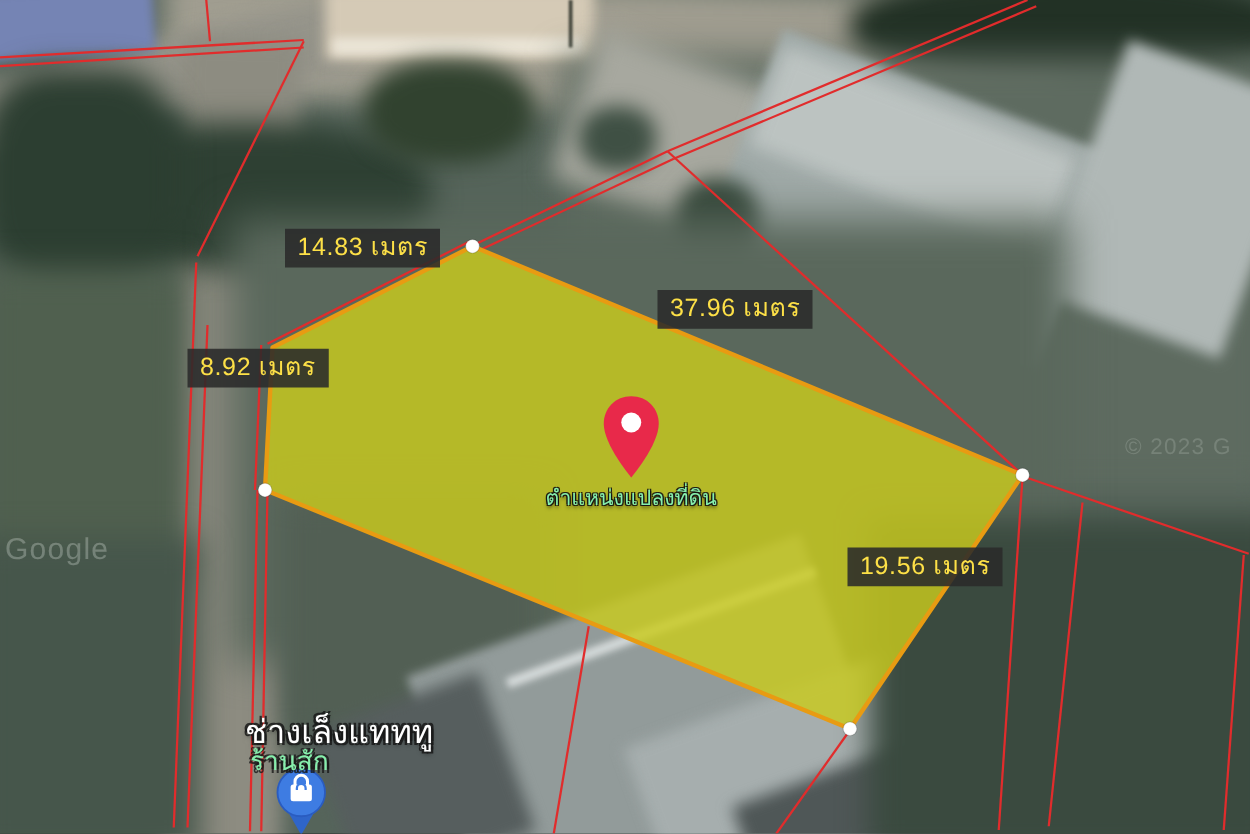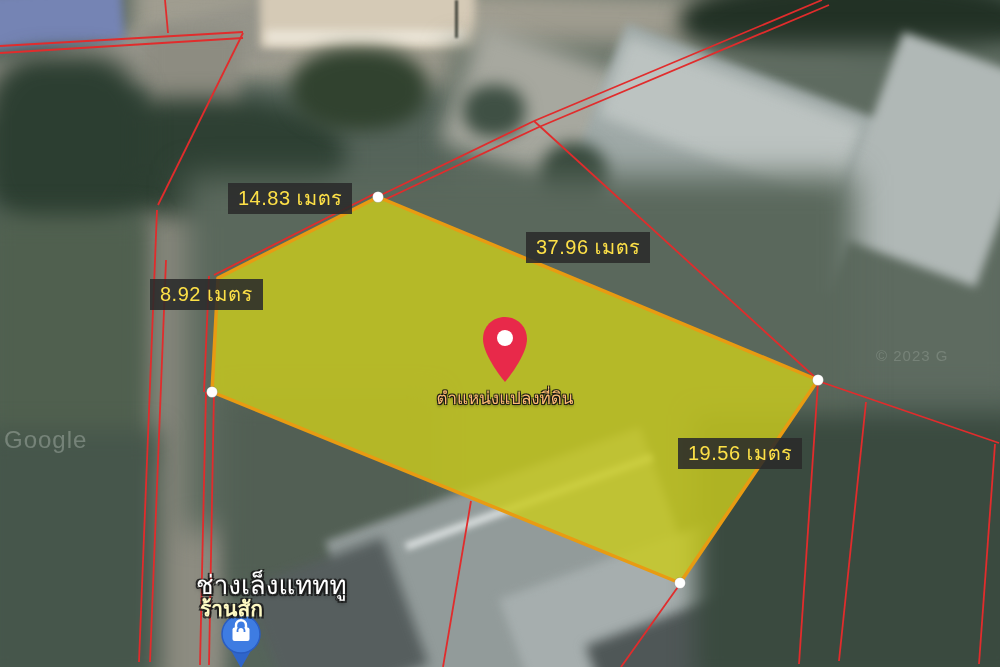--- a/index.html
+++ b/index.html
@@ -9,34 +9,34 @@
   
   .blob{position:absolute;}
   
   #overlay{position:absolute;left:0;top:0;z-index:5;}
   
   .mlabel{position:absolute;z-index:7;background:rgba(42,42,42,0.88);color:#fde047;
           font-size:20px;line-height:1.25;padding:3px 10px;white-space:nowrap;
           letter-spacing:0.5px;}
   
   .pin{position:absolute;z-index:6;}
-  .caption{position:absolute;z-index:6;color:#fdba74;font-size:17px;text-align:center;
+  .caption{position:absolute;z-index:6;color:#86efac;font-size:17px;text-align:center;
            text-shadow:-1px -1px 0 rgba(20,20,20,.9),1px -1px 0 rgba(20,20,20,.9),
                        -1px 1px 0 rgba(20,20,20,.9),1px 1px 0 rgba(20,20,20,.9),
                         0 2px 3px rgba(0,0,0,.55);}
   
   .place1{position:absolute;z-index:7;color:#fff;font-size:26px;font-weight:normal;white-space:nowrap;
           text-shadow:-2px -1px 0 rgba(25,25,25,.85),2px -1px 0 rgba(25,25,25,.85),
                       -2px 2px 0 rgba(25,25,25,.85),2px 2px 0 rgba(25,25,25,.85),
                        0 2px 4px rgba(0,0,0,.6);}
-  .place2{position:absolute;z-index:7;color:#fef9c3;font-size:21px;font-weight:bold;white-space:nowrap;
+  .place2{position:absolute;z-index:7;color:#86efac;font-size:21px;font-weight:normal;white-space:nowrap;
           text-shadow:-2px -1px 0 rgba(25,25,25,.8),2px -1px 0 rgba(25,25,25,.8),
                       -2px 2px 0 rgba(25,25,25,.8),2px 2px 0 rgba(25,25,25,.8);}
   .attr1{position:absolute;z-index:2;color:rgba(225,232,225,0.30);font-size:24px;letter-spacing:1px;}
-  .attr2{position:absolute;z-index:2;color:rgba(205,215,205,0.22);font-size:15px;letter-spacing:1px;}
+  .attr2{position:absolute;z-index:2;color:rgba(205,215,205,0.22);font-size:18px;letter-spacing:1px;margin-left:24px;}
 </style>
 </head>
 <body>
 
 <div id="stage">
 
   <div>
 
     <div class="blob" style="left:130px;top:-12px;width:720px;height:100px;background:#a09d90;filter:blur(11px);transform:rotate(2deg);"></div>
 

